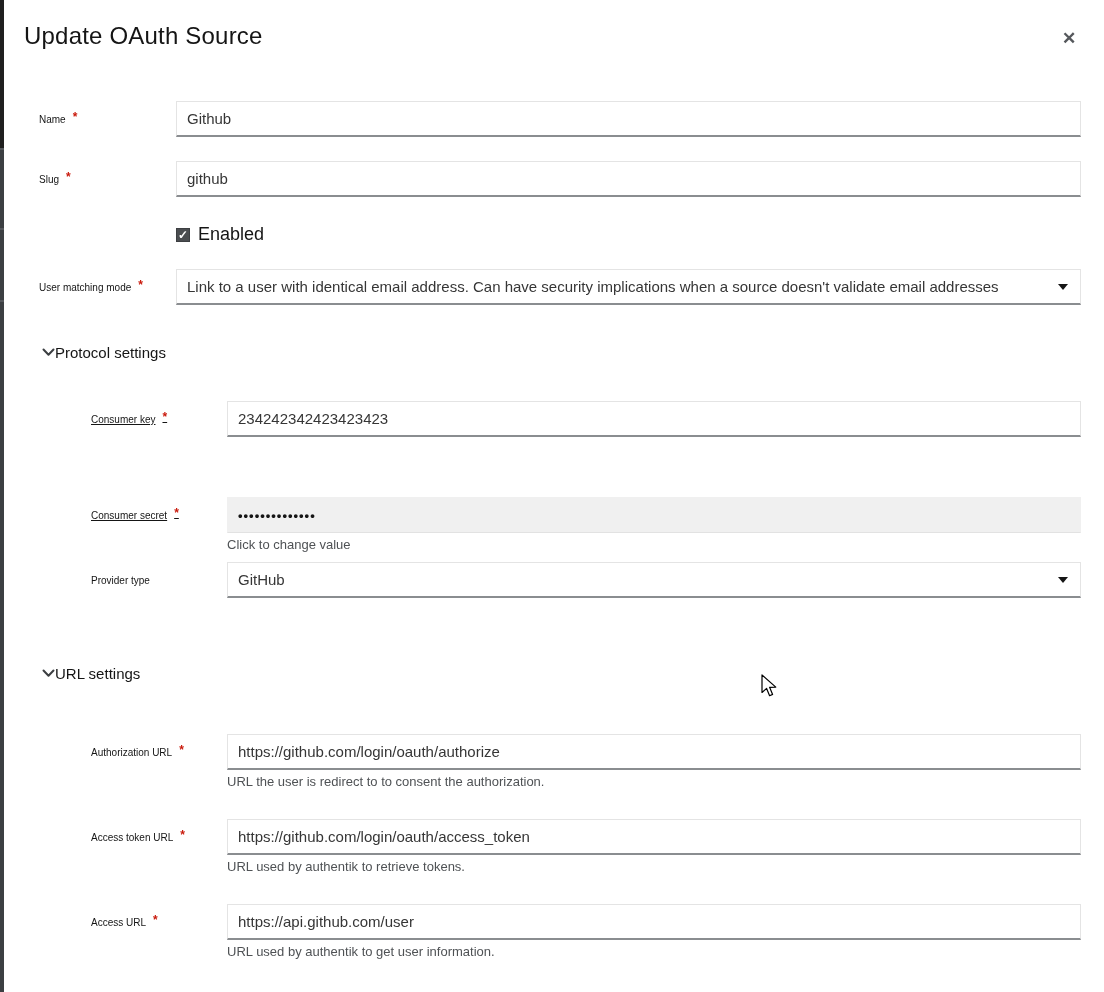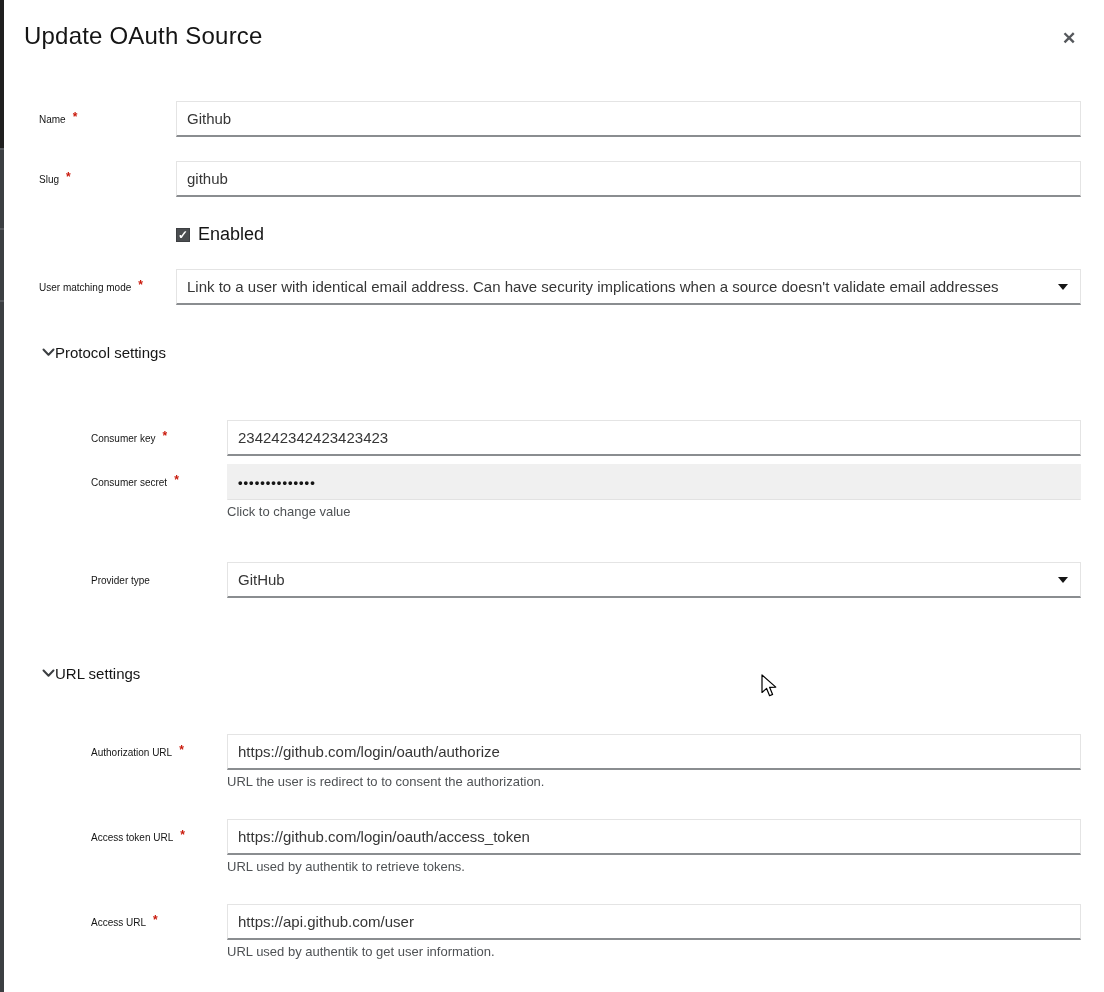--- a/index.html
+++ b/index.html
@@ -107,31 +107,31 @@
 
   <div class="section-head" style="top:344px;">
     <span class="chev">
       <svg width="13" height="9" viewBox="0 0 13 9">
           <path d="M1.5 1.5 L6.5 6.8 L11.5 1.5" fill="none" stroke="#3c3f42" stroke-width="2" stroke-linecap="round" stroke-linejoin="round"></path>
         </svg>
     </span>
     <span class="section-title">Protocol settings</span>
   </div>
 
-  <div class="row in-section" style="top:420px;">
+  <div class="row in-section" style="top:401px;text-decoration:underline;">
     <div class="lbl-cell">
       <span class="lbl">Consumer key</span>
       <span class="req">*</span>
     </div>
     <div class="ctl-cell">
       <input class="pf-input" type="text" value="234242342423423423" style="">
     </div>
   </div>
 
-  <div class="row in-section" style="top:464px;">
+  <div class="row in-section" style="top:497px;text-decoration:underline;">
     <div class="lbl-cell">
       <span class="lbl">Consumer secret</span>
       <span class="req">*</span>
     </div>
     <div class="ctl-cell">
       <input class="pf-input readonly" type="text" readonly="" value="••••••••••••••" style="">
       <div class="helper">Click to change value</div>
     </div>
   </div>
 

